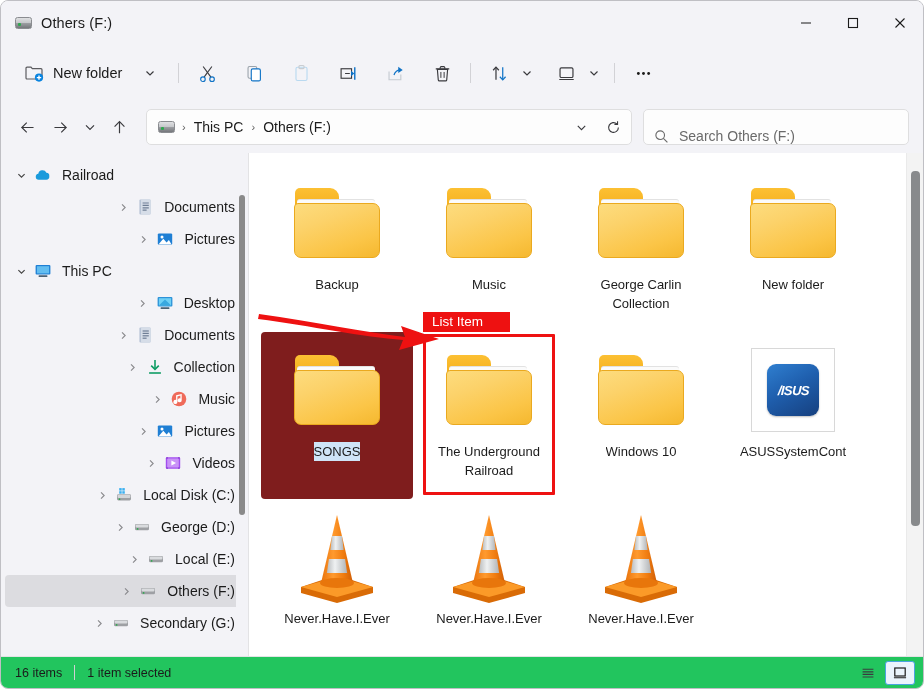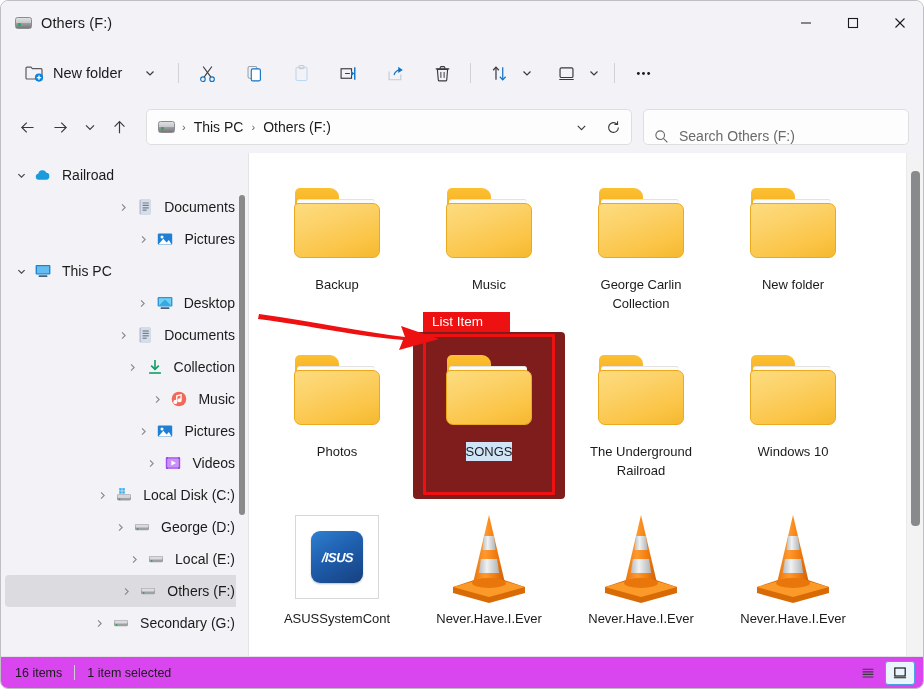--- a/index.html
+++ b/index.html
@@ -233,21 +233,21 @@
     background: #f3f3f3; border-left: 1px solid #eaeaea;
   }
   #content-thumb {
     position: absolute; left: 4px; top: 18px; width: 9px; height: 355px;
     background: #888a8c; border-radius: 4px;
   }
 
   
   #statusbar {
     height: 32px; flex: 0 0 32px;
-    background: #d946ef;
+    background: #22c55e;
     border-top: 1px solid #e3e3e5;
     display: flex; align-items: center;
     padding: 0 8px 0 14px;
   }
   .status-text { font-size: 12.5px; color: #1b1b1b; }
   .status-sep { width: 1px; height: 15px; background: #cfcfd3; margin: 0 12px; }
   .status-right { margin-left: auto; display: flex; align-items: center; gap: 2px; }
   .view-btn {
     width: 30px; height: 24px; display: flex; align-items: center; justify-content: center;
     border-radius: 3px; cursor: default;
@@ -737,30 +737,20 @@
           </div>
           <div class="cell">
             <div class="cell-ico">
               <span class="folder">
                 <span class="tab"></span>
                 <span class="paper"></span>
                 <span class="front"></span>
               </span>
             </div>
             <div class="cell-lbl">New folder</div>
-          </div>
-          <div class="cell">
-            <div class="cell-ico">
-              <span class="folder">
-                <span class="tab"></span>
-                <span class="paper"></span>
-                <span class="front"></span>
-              </span>
-            </div>
-            <div class="cell-lbl">Photos</div>
           </div>
           <div class="cell selected">
             <div class="cell-ico">
               <span class="folder">
                 <span class="tab"></span>
                 <span class="paper"></span>
                 <span class="front"></span>
               </span>
             </div>
             <div class="cell-lbl" style="background: rgb(207, 228, 247);">SONGS</div>

